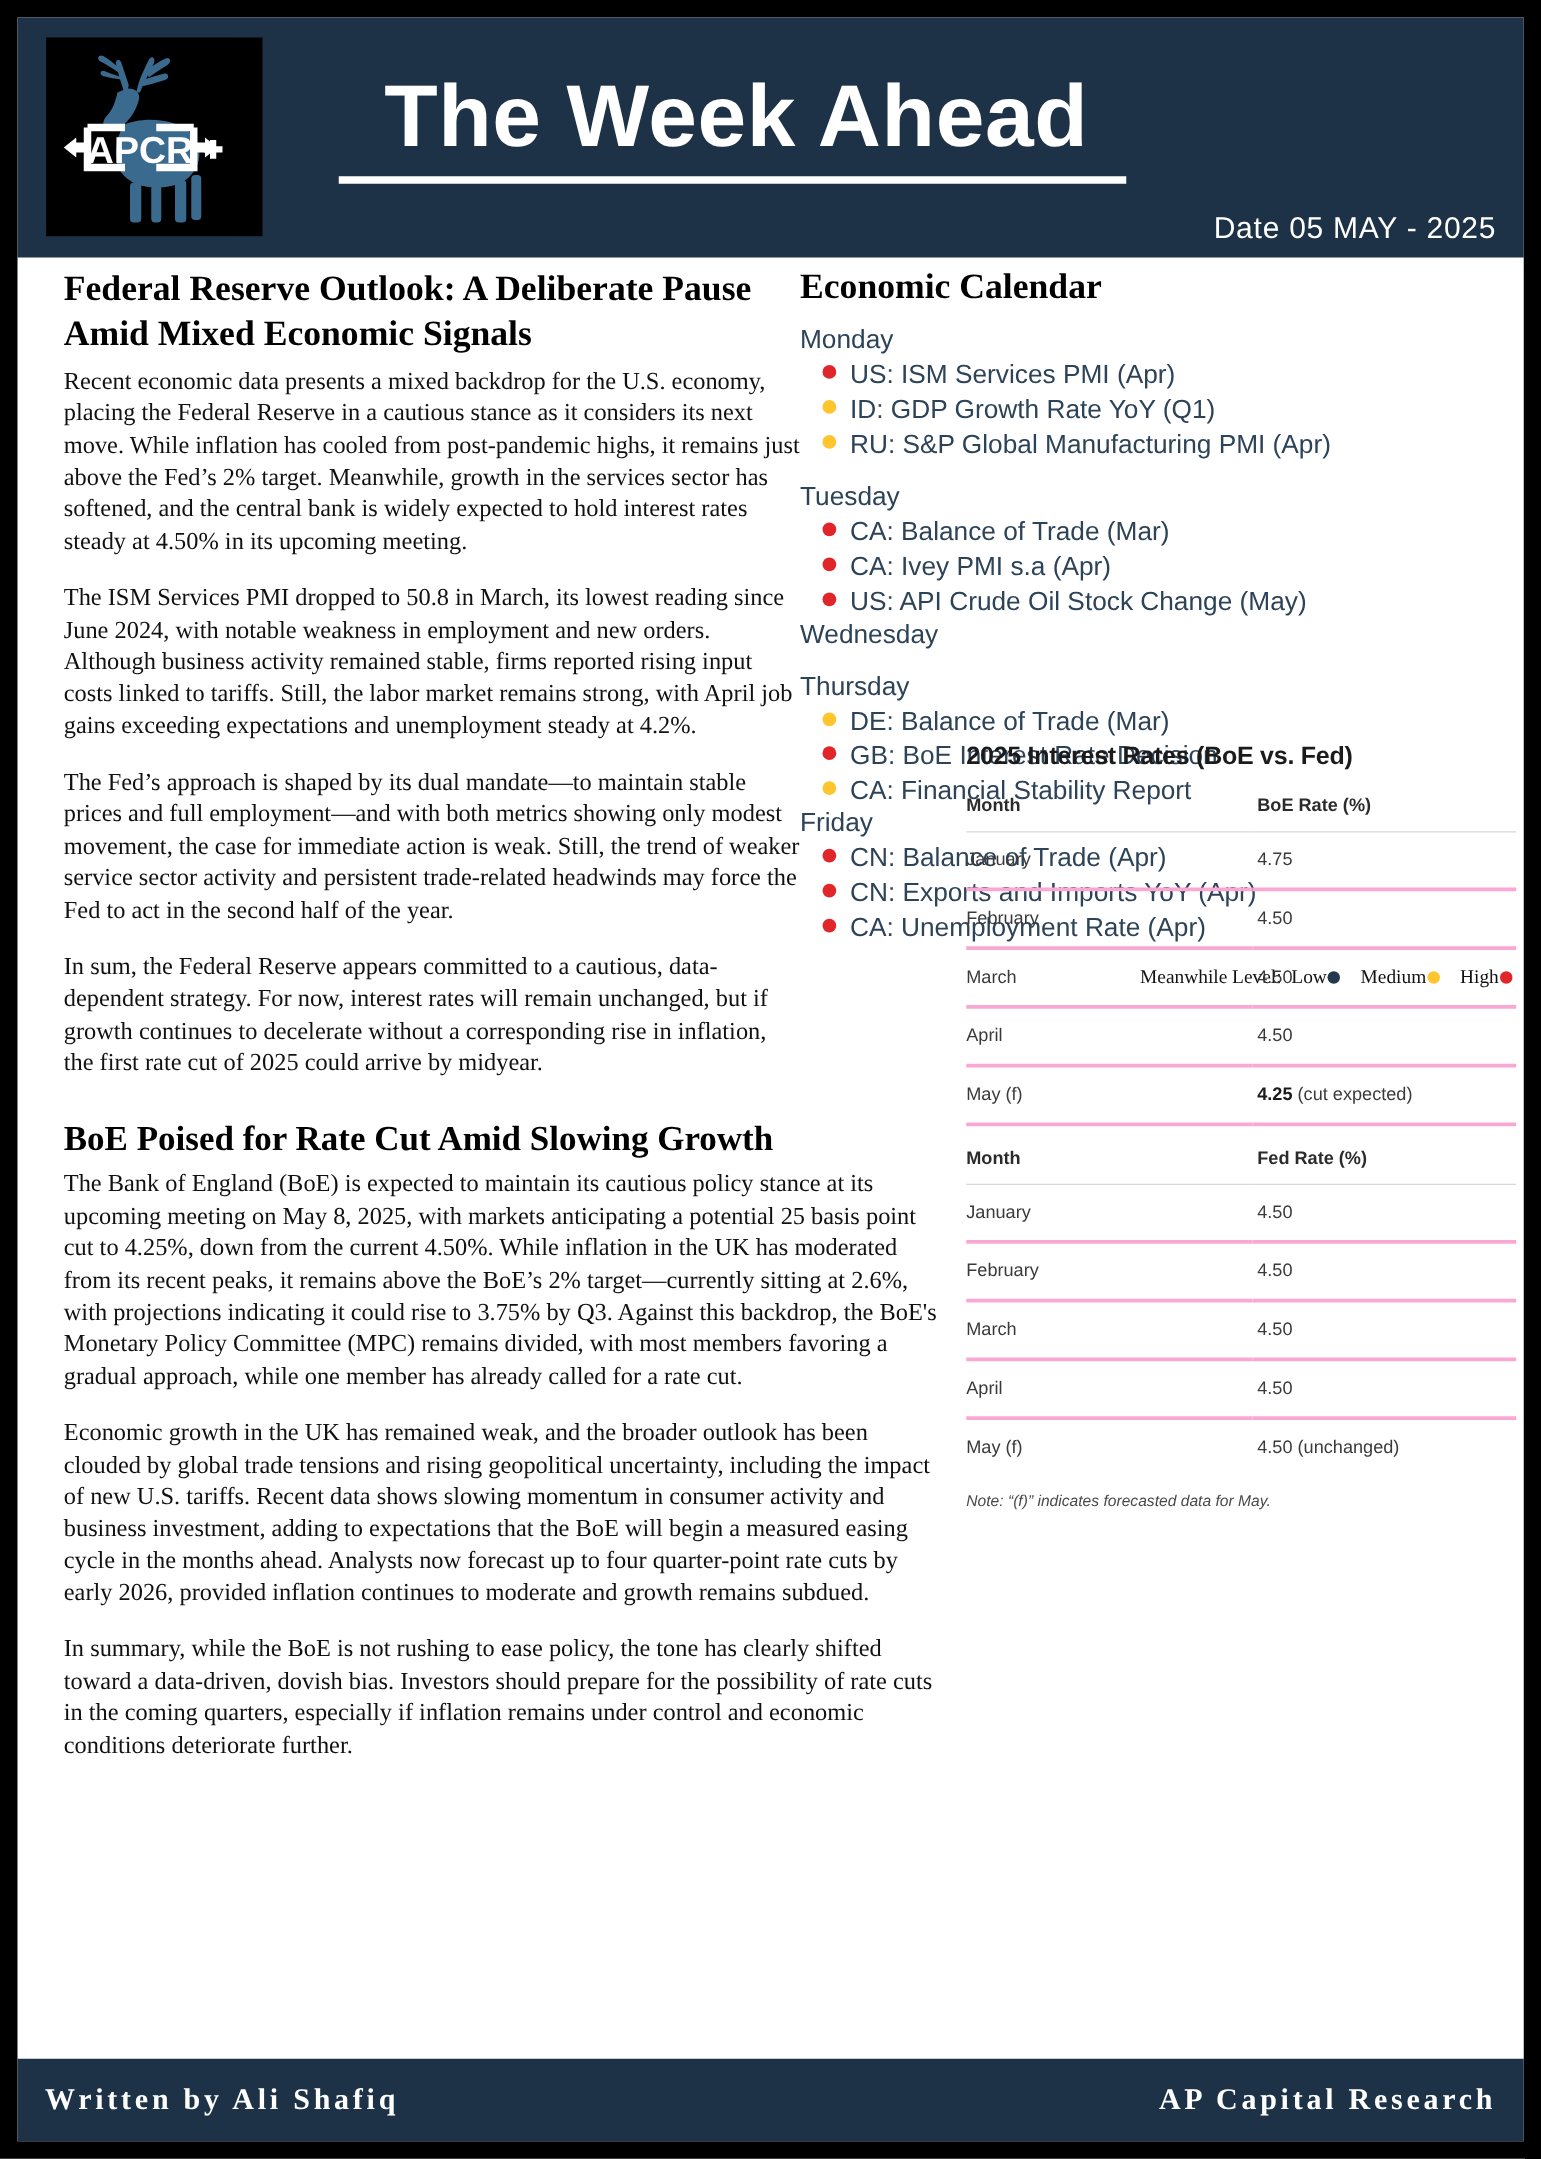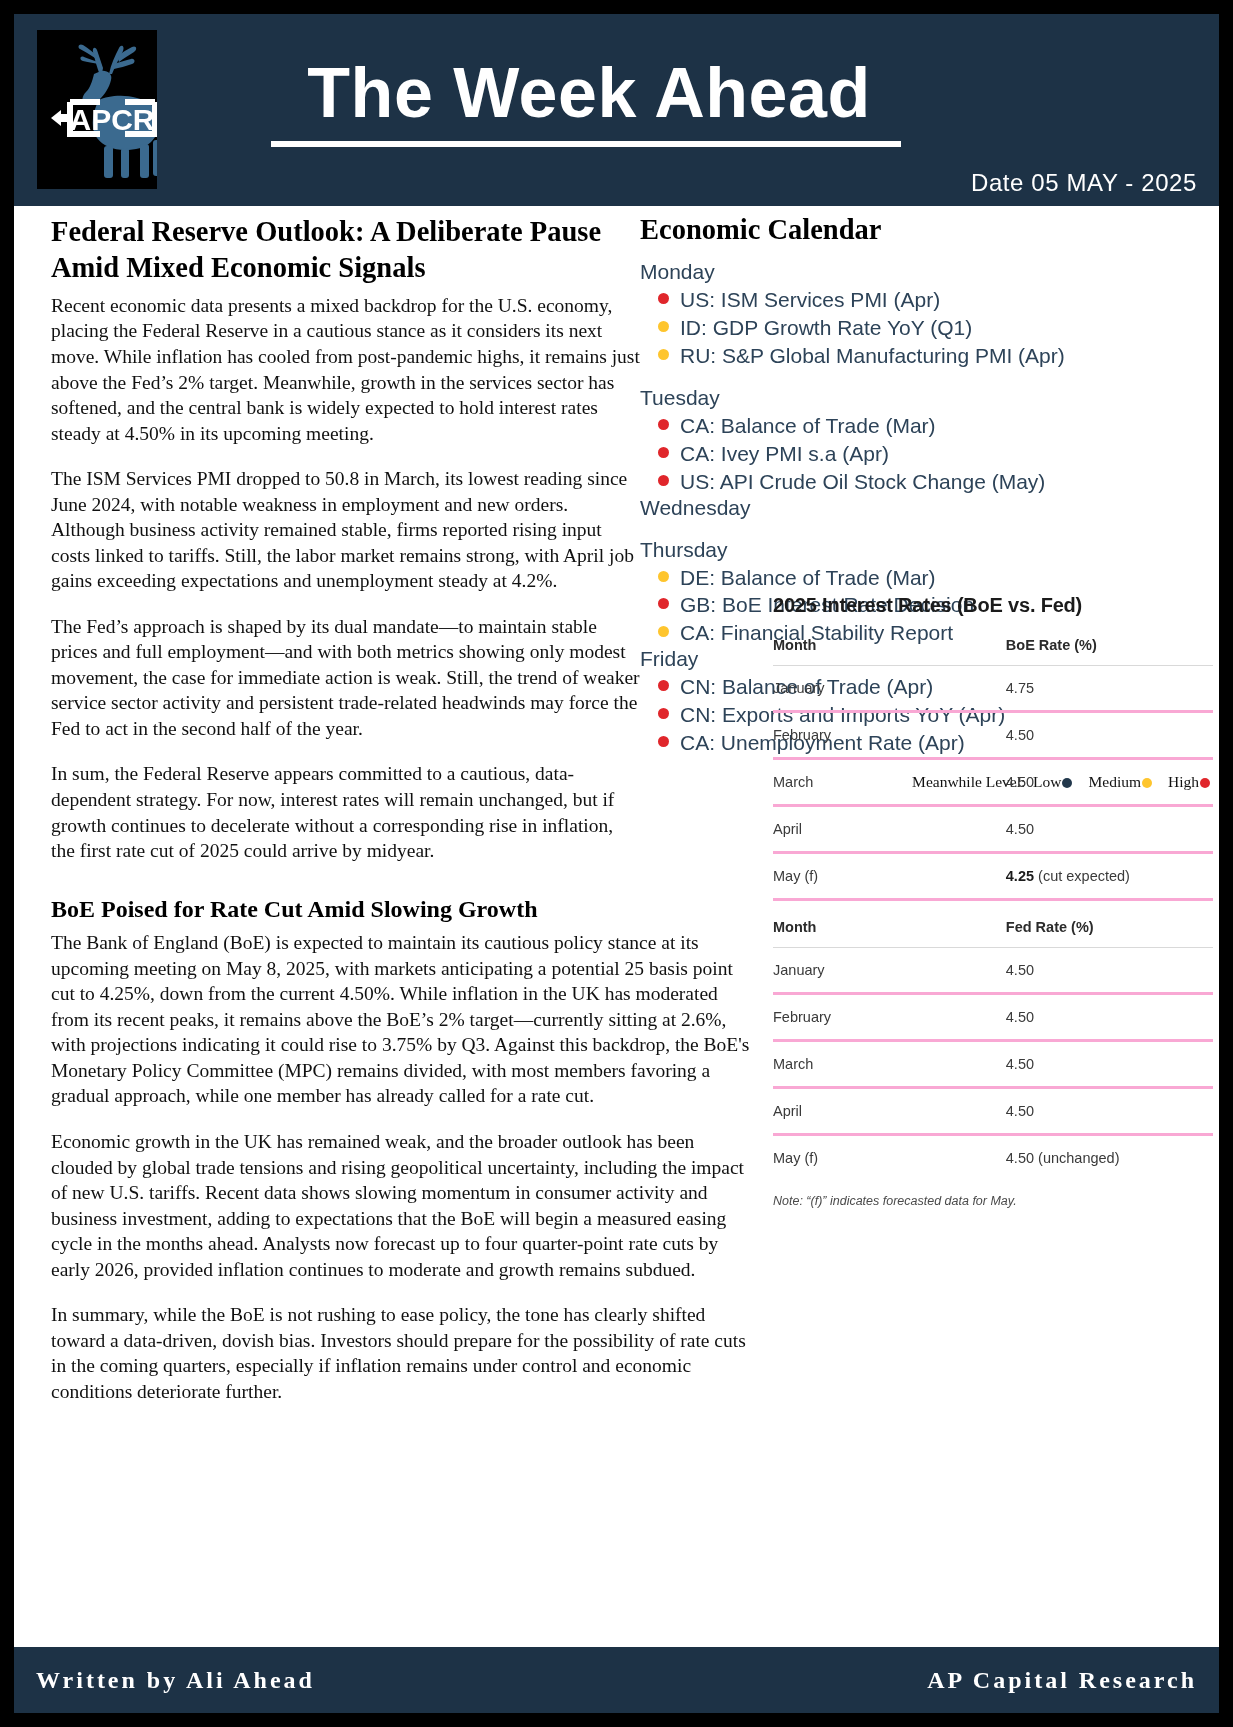--- a/index.html
+++ b/index.html
@@ -28,21 +28,21 @@
     background: #1d3246;
     height: 192px;
     position: relative;
     flex: 0 0 auto;
     padding: 0;
   }
   .logo-box {
     position: absolute;
     left: 23px;
     top: 16px;
-    width: 120px;
+    width: 173px;
     height: 159px;
     background: #000000;
     overflow: hidden;
   }
   .logo-svg { display: block; width: 151px; height: 159px; }
 
   .masthead-title {
     position: absolute;
     left: 255px;
     top: 44px;
@@ -293,21 +293,21 @@
 
     <div class="col-left">
 
       <h2 class="article-title">Federal Reserve Outlook: A Deliberate Pause Amid Mixed Economic Signals</h2>
 
       <p class="body-text">Recent economic data presents a mixed backdrop for the U.S. economy, placing the Federal Reserve in a cautious stance as it considers its next move. While inflation has cooled from post-pandemic highs, it remains just above the Fed’s 2% target. Meanwhile, growth in the services sector has softened, and the central bank is widely expected to hold interest rates steady at 4.50% in its upcoming meeting.</p>
       <p class="body-text">The ISM Services PMI dropped to 50.8 in March, its lowest reading since June 2024, with notable weakness in employment and new orders. Although business activity remained stable, firms reported rising input costs linked to tariffs. Still, the labor market remains strong, with April job gains exceeding expectations and unemployment steady at 4.2%.</p>
       <p class="body-text">The Fed’s approach is shaped by its dual mandate—to maintain stable prices and full employment—and with both metrics showing only modest movement, the case for immediate action is weak. Still, the trend of weaker service sector activity and persistent trade-related headwinds may force the Fed to act in the second half of the year.</p>
       <p class="body-text">In sum, the Federal Reserve appears committed to a cautious, data-dependent strategy. For now, interest rates will remain unchanged, but if growth continues to decelerate without a corresponding rise in inflation, the first rate cut of 2025 could arrive by midyear.</p>
 
-      <h2 class="article-title" style="margin-top:30px;font-size:24px;">BoE Poised for Rate Cut Amid Slowing Growth</h2>
+      <h2 class="article-title" style="margin-top:30px;font-size:28px;">BoE Poised for Rate Cut Amid Slowing Growth</h2>
 
       <p class="body-text" style="width:700px;">The Bank of England (BoE) is expected to maintain its cautious policy stance at its upcoming meeting on May 8, 2025, with markets anticipating a potential 25 basis point cut to 4.25%, down from the current 4.50%. While inflation in the UK has moderated from its recent peaks, it remains above the BoE’s 2% target—currently sitting at 2.6%, with projections indicating it could rise to 3.75% by Q3. Against this backdrop, the BoE's Monetary Policy Committee (MPC) remains divided, with most members favoring a gradual approach, while one member has already called for a rate cut.</p>
       <p class="body-text" style="width:700px;">Economic growth in the UK has remained weak, and the broader outlook has been clouded by global trade tensions and rising geopolitical uncertainty, including the impact of new U.S. tariffs. Recent data shows slowing momentum in consumer activity and business investment, adding to expectations that the BoE will begin a measured easing cycle in the months ahead. Analysts now forecast up to four quarter-point rate cuts by early 2026, provided inflation continues to moderate and growth remains subdued.</p>
       <p class="body-text" style="width:700px;">In summary, while the BoE is not rushing to ease policy, the tone has clearly shifted toward a data-driven, dovish bias. Investors should prepare for the possibility of rate cuts in the coming quarters, especially if inflation remains under control and economic conditions deteriorate further.</p>
     </div>
 
     <div class="col-right">
 
       <h2 class="calendar-title">Economic Calendar</h2>
 
@@ -441,17 +441,17 @@
           </tbody>
         </table>
 
         <div class="table-note">Note: “(f)” indicates forecasted data for May.</div>
       </div>
 
     </div>
   </div>
 
   <div class="footer">
-    <div>Written by Ali Ahead</div>
+    <div>Written by Ali Shafiq</div>
     <div>AP Capital Research</div>
   </div>
 
 </div>
 
 </body></html>

